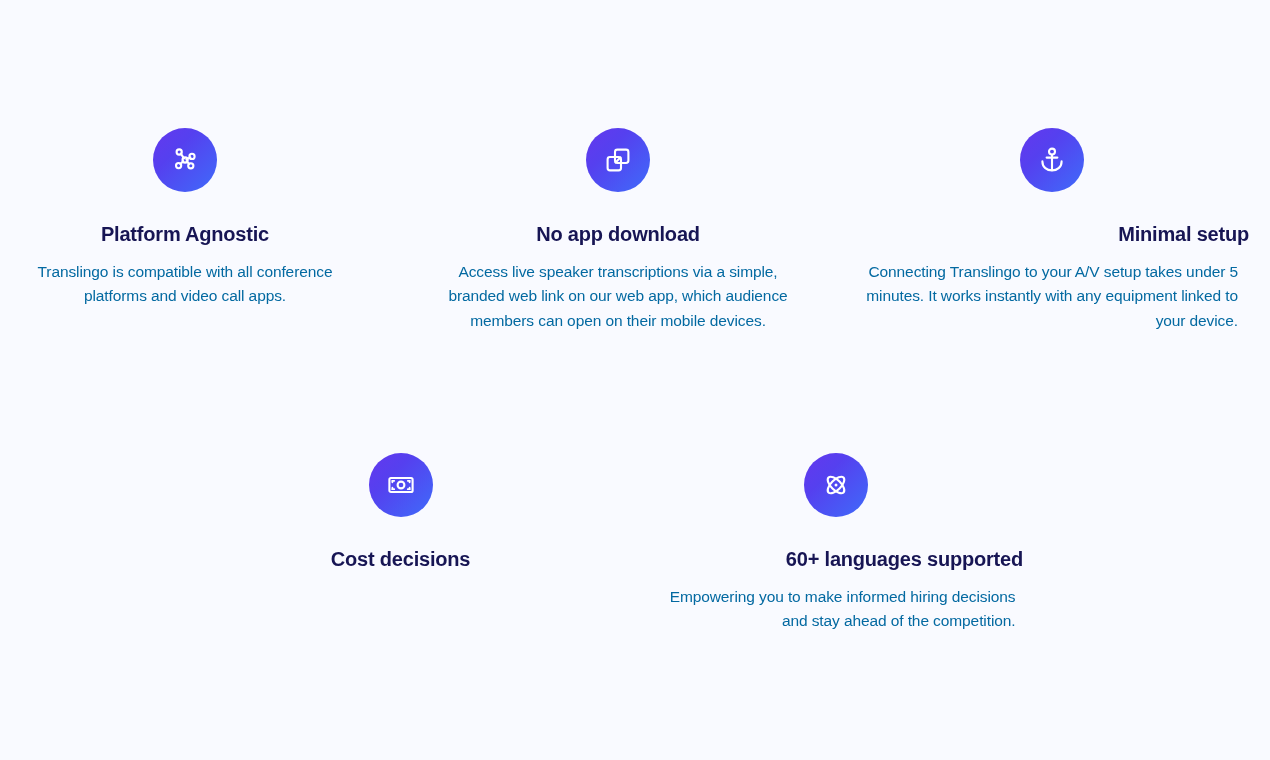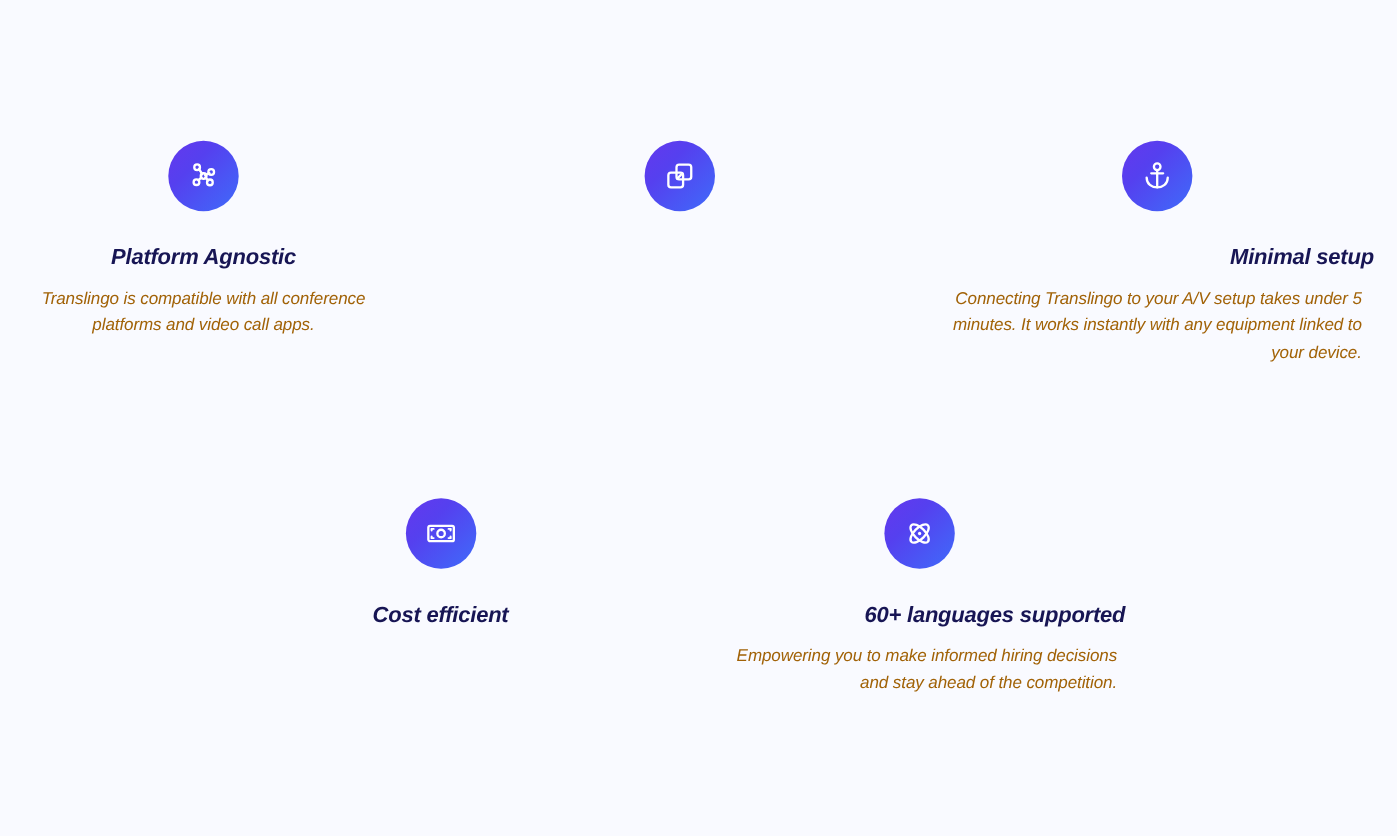--- a/index.html
+++ b/index.html
@@ -11,21 +11,20 @@
     height: 760px;
     background: #f9faff;
     font-family: "Liberation Sans", sans-serif;
     overflow: hidden;
   }
   .page {
     position: relative;
     width: 1270px;
     height: 748px;
     box-sizing: border-box;
-    font-style: italic;
   }
   .features-grid {
     position: absolute;
     left: 0;
     top: 0;
     width: 1270px;
     height: 760px;
   }
   .feature-card {
     position: absolute;
@@ -58,21 +57,21 @@
     font-size: 20px;
     font-weight: bold;
     color: #171554;
     letter-spacing: -0.2px;
     line-height: 1.2;
   }
   .feature-desc {
     margin: 14px auto 0 auto;
     font-size: 15.5px;
     font-weight: normal;
-    color: #a16207;
+    color: #0369a1;
     line-height: 1.57;
     letter-spacing: -0.1px;
   }
   .card-1 .feature-desc { width: 350px; }
   .card-2 .feature-desc { width: 372px; }
   .card-3 .feature-desc { width: 372px; }
   .card-4 .feature-desc { width: 330px; }
   .card-5 .feature-desc { width: 360px; }
 </style>
 </head>
@@ -104,20 +103,22 @@
     </div>
 
     <div class="feature-card card-2">
       <div class="icon-circle">
         <svg width="32" height="32" viewBox="0 0 32 32" fill="none">
           <rect x="13.0" y="5.6" width="13.4" height="13.4" rx="2.4" stroke="#ffffff" stroke-width="2.1"></rect>
           <rect x="5.6" y="13.0" width="13.4" height="13.4" rx="2.4" stroke="#ffffff" stroke-width="2.1"></rect>
           <line x1="13.6" y1="18.4" x2="18.4" y2="13.6" stroke="#ffffff" stroke-width="2.1" stroke-linecap="round"></line>
         </svg>
       </div>
+      <h3 class="feature-title">No app download</h3>
+      <p class="feature-desc">Access live speaker transcriptions via a simple, branded web link on our web app, which audience members can open on their mobile devices.</p>
     </div>
 
     <div class="feature-card card-3">
       <div class="icon-circle">
         <svg width="32" height="32" viewBox="0 0 32 32" fill="none">
           <g stroke="#ffffff" stroke-width="2.1" stroke-linecap="round" fill="none">
             <circle cx="16" cy="7.6" r="3.0"></circle>
             <line x1="16" y1="10.8" x2="16" y2="26.2"></line>
             <line x1="10.6" y1="13.6" x2="21.4" y2="13.6"></line>
             <path d="M6.4 17.4 C6.4 23.4 11.0 26.4 16 26.4 C21.0 26.4 25.6 23.4 25.6 17.4"></path>
@@ -138,21 +139,21 @@
             <path d="M7.4 11.8 L7.4 13.3"></path>
             <path d="M24.6 11.8 L22.8 11.8"></path>
             <path d="M24.6 11.8 L24.6 13.3"></path>
             <path d="M7.4 20.2 L9.2 20.2"></path>
             <path d="M7.4 20.2 L7.4 18.7"></path>
             <path d="M24.6 20.2 L22.8 20.2"></path>
             <path d="M24.6 20.2 L24.6 18.7"></path>
           </g>
         </svg>
       </div>
-      <h3 class="feature-title">Cost efficient</h3>
+      <h3 class="feature-title">Cost decisions</h3>
     </div>
 
     <div class="feature-card card-5">
       <div class="icon-circle">
         <svg width="32" height="32" viewBox="0 0 32 32" fill="none">
           <g stroke="#ffffff" stroke-width="2.1" fill="none">
             <ellipse cx="16" cy="16" rx="5.0" ry="10.6" transform="rotate(45 16 16)"></ellipse>
             <ellipse cx="16" cy="16" rx="5.0" ry="10.6" transform="rotate(-45 16 16)"></ellipse>
           </g>
           <circle cx="16" cy="16" r="1.5" fill="#ffffff"></circle>

